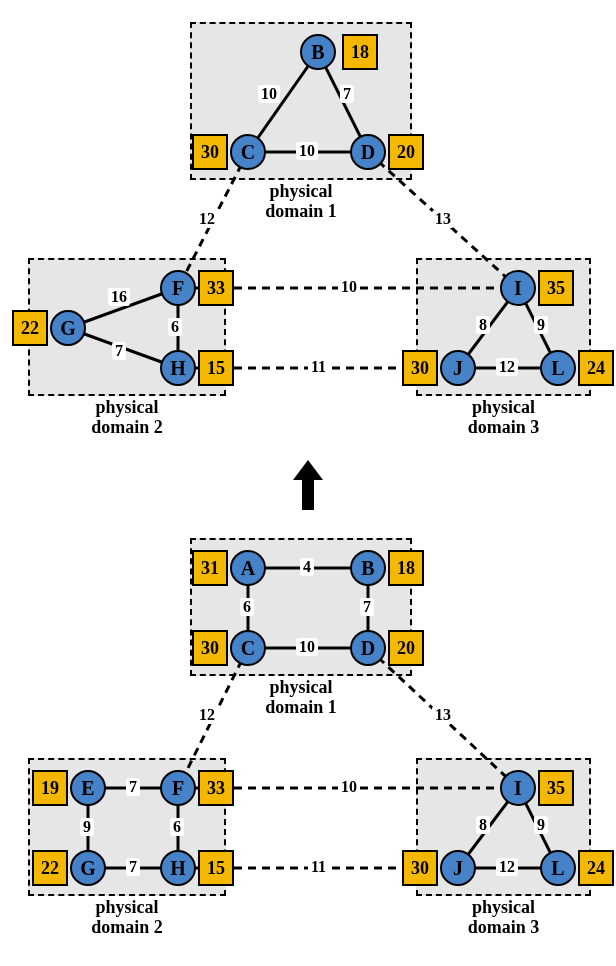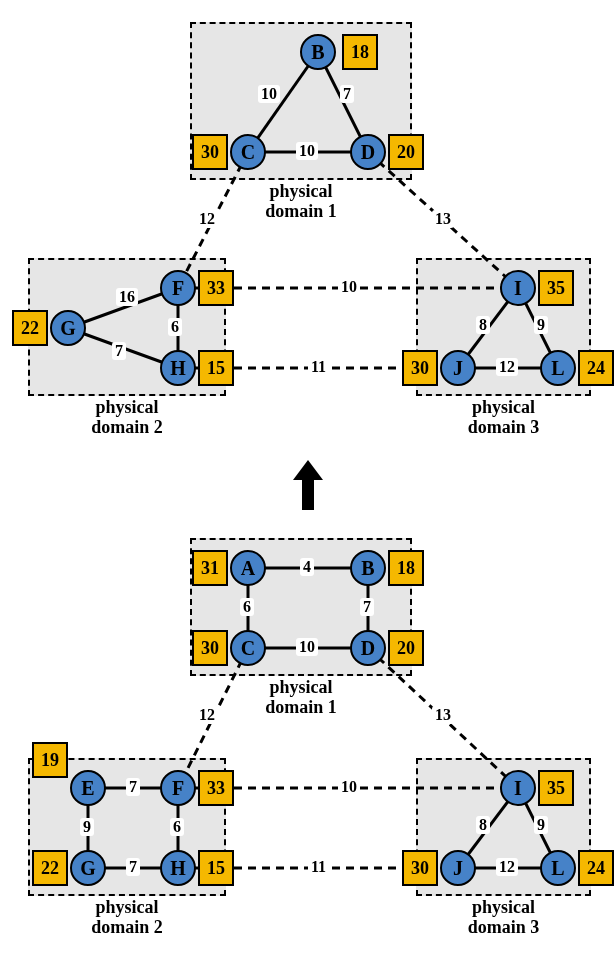--- a/index.html
+++ b/index.html
@@ -143,21 +143,21 @@
 
   <div class="node" style="left:160px;top:270px">F</div>
   <div class="badge" style="left:198px;top:270px">33</div>
 
   <div class="node" style="left:50px;top:310px">G</div>
   <div class="badge" style="left:12px;top:310px">22</div>
 
   <div class="node" style="left:160px;top:350px">H</div>
   <div class="badge" style="left:198px;top:350px">15</div>
 
-  <div class="edge-label" style="left:116px;top:288px">16</div>
+  <div class="edge-label" style="left:108px;top:288px">16</div>
   <div class="edge-label" style="left:168px;top:318px">6</div>
   <div class="edge-label" style="left:112px;top:342px">7</div>
 
   <div class="domain" style="left:416px;top:258px;width:175px;height:138px"></div>
   <div class="domain-label" style="left:416px;top:398px;width:175px">physical<br>domain 3</div>
 
   <div class="node" style="left:500px;top:270px">I</div>
   <div class="badge" style="left:538px;top:270px">35</div>
 
   <div class="node" style="left:440px;top:350px">J</div>
@@ -194,21 +194,21 @@
 
   <div class="edge-label" style="left:300px;top:558px">4</div>
   <div class="edge-label" style="left:240px;top:598px">6</div>
   <div class="edge-label" style="left:360px;top:598px">7</div>
   <div class="edge-label" style="left:296px;top:638px">10</div>
 
   <div class="domain" style="left:28px;top:758px;width:198px;height:138px"></div>
   <div class="domain-label" style="left:28px;top:898px;width:198px">physical<br>domain 2</div>
 
   <div class="node" style="left:70px;top:770px">E</div>
-  <div class="badge" style="left:32px;top:742px">19</div>
+  <div class="badge" style="left:32px;top:770px">19</div>
 
   <div class="node" style="left:160px;top:770px">F</div>
   <div class="badge" style="left:198px;top:770px">33</div>
 
   <div class="node" style="left:70px;top:850px">G</div>
   <div class="badge" style="left:32px;top:850px">22</div>
 
   <div class="node" style="left:160px;top:850px">H</div>
   <div class="badge" style="left:198px;top:850px">15</div>
 

